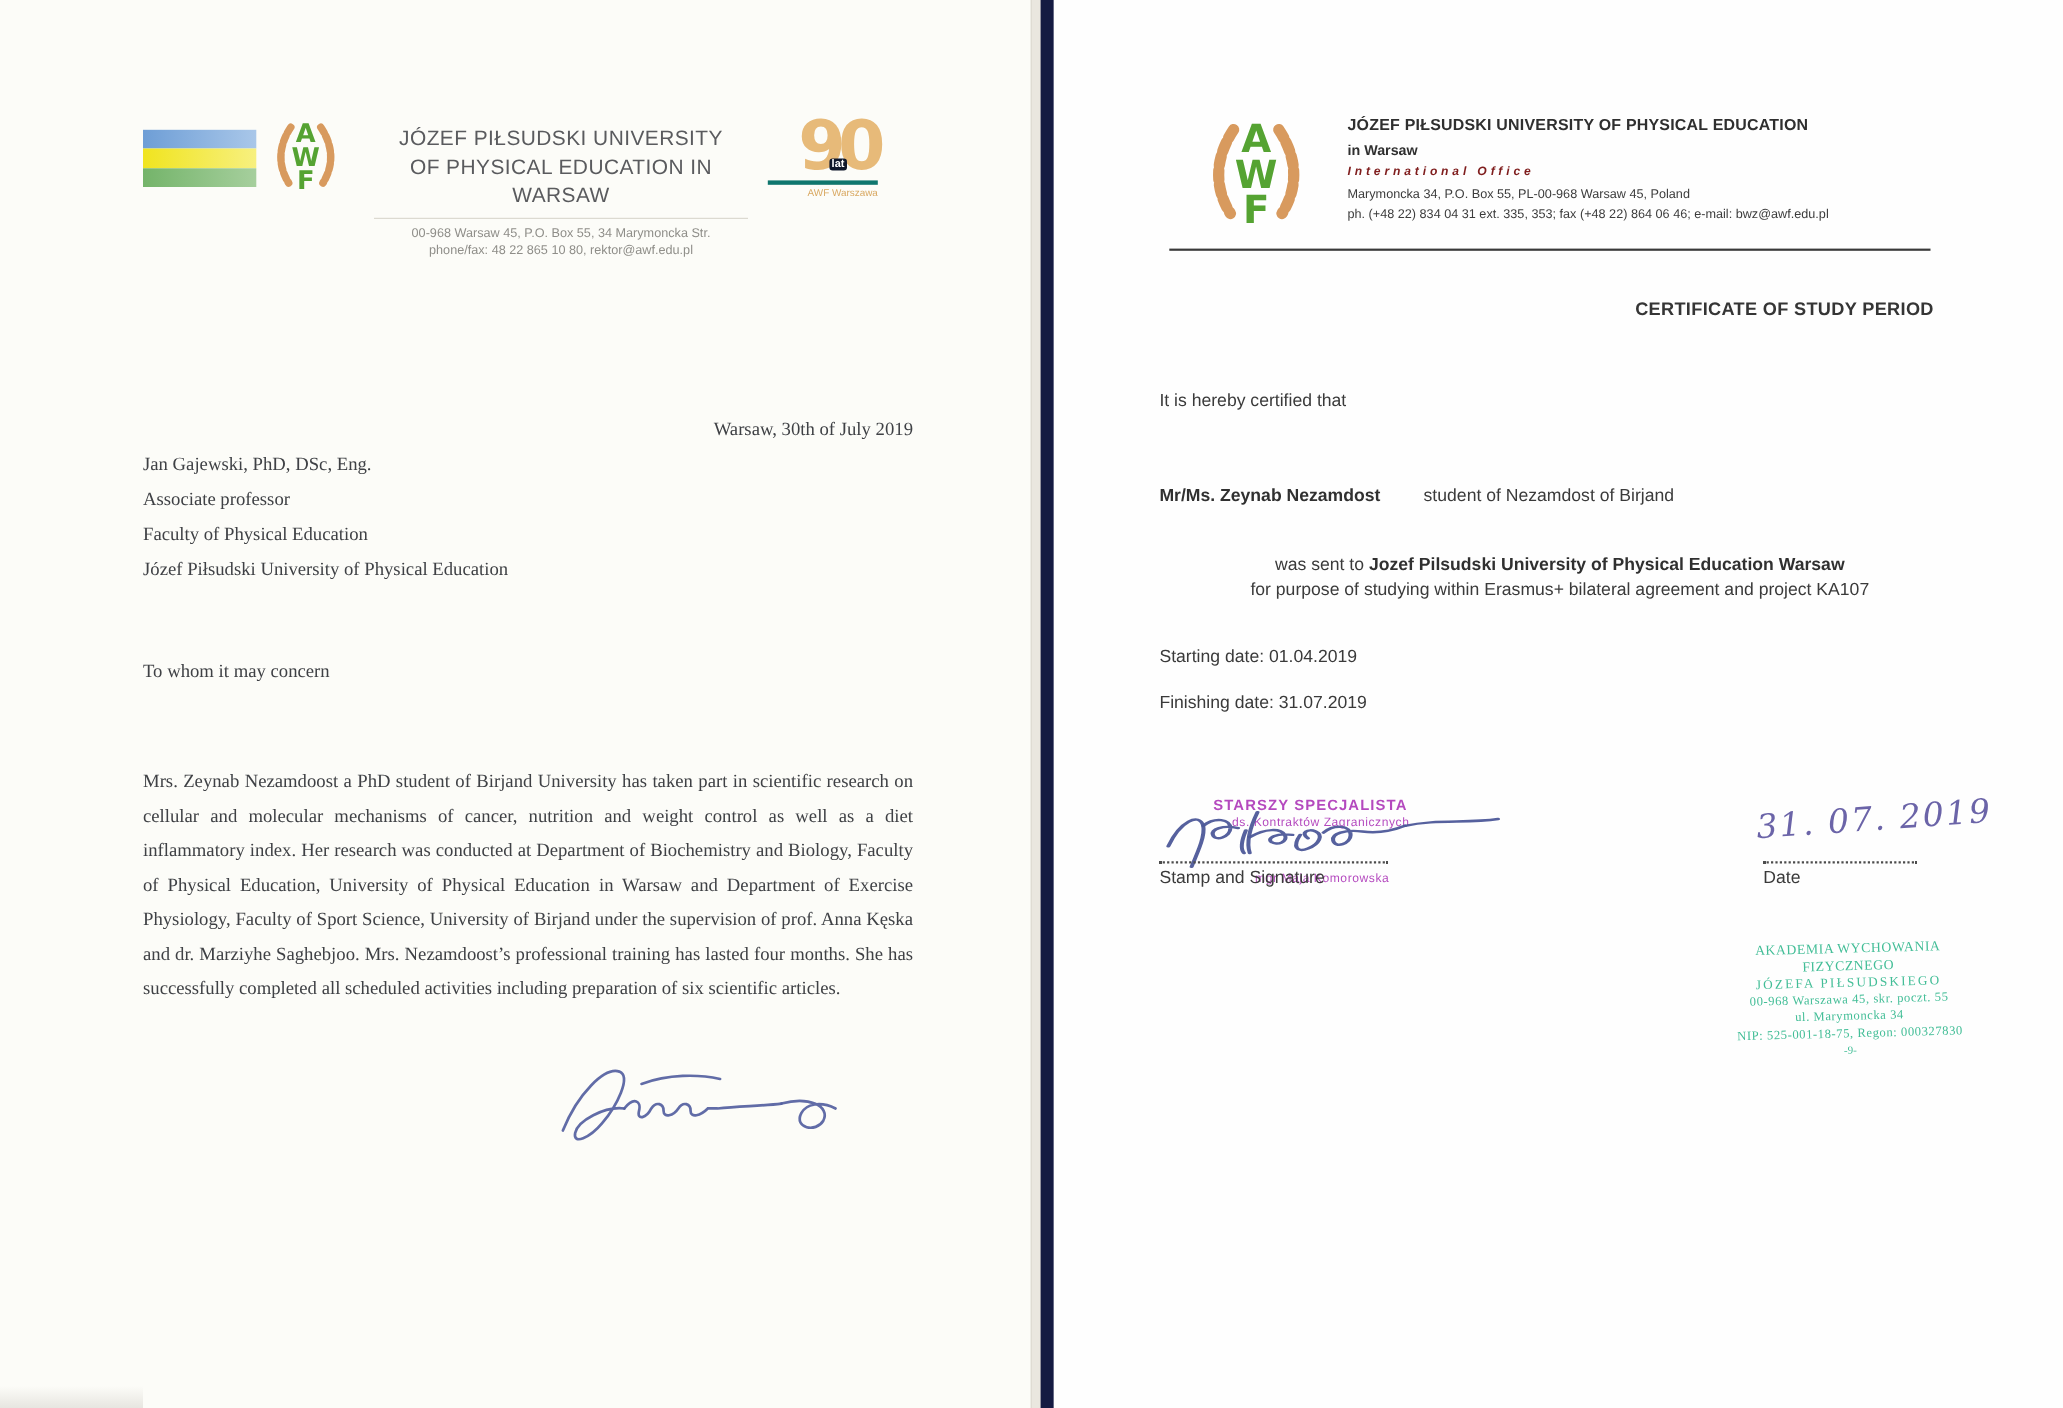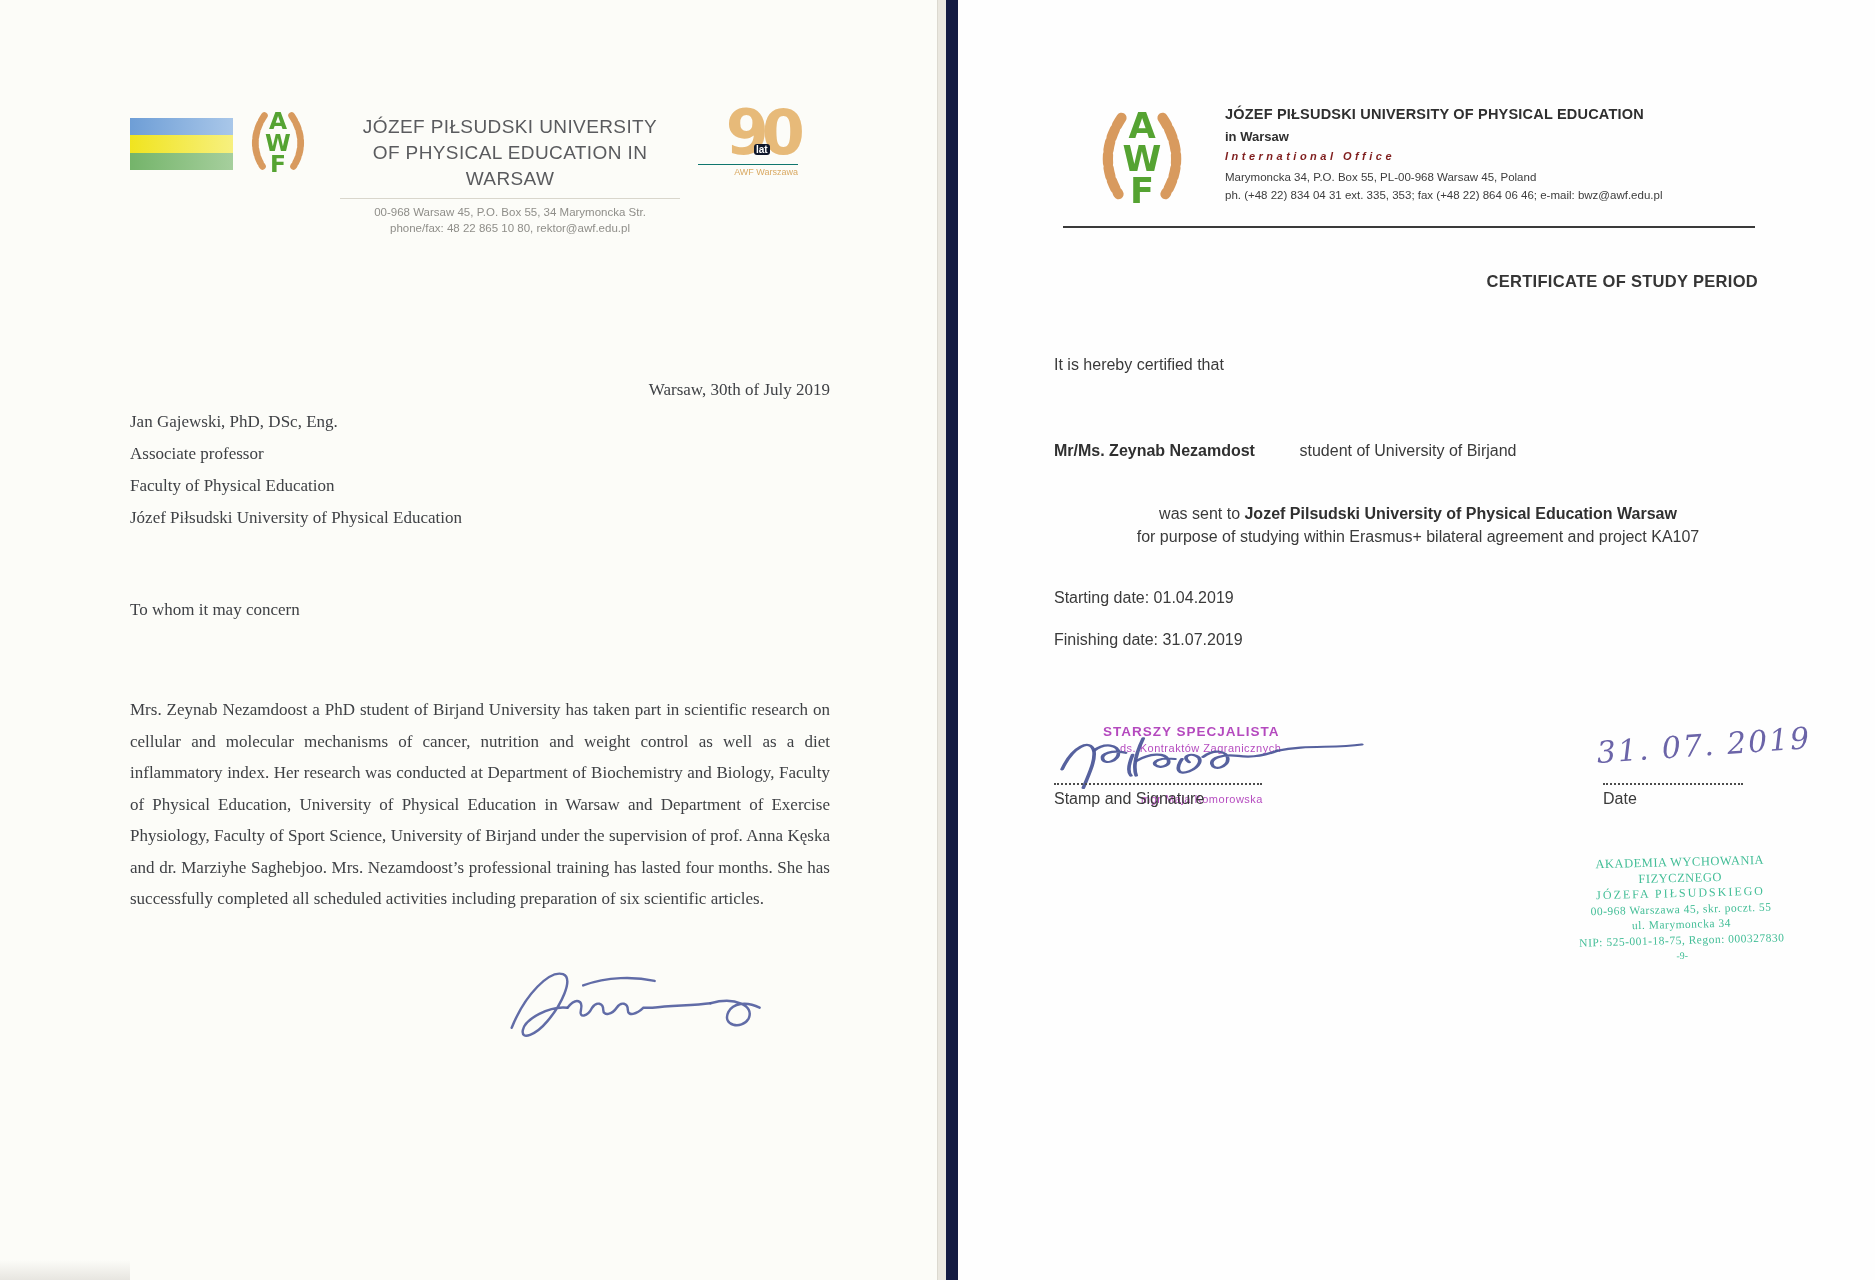--- a/index.html
+++ b/index.html
@@ -25,21 +25,21 @@
   .hdr-center{width:360px;text-align:center;color:#57585a;}
   .hdr-title{font-size:19px;line-height:26px;letter-spacing:.4px;font-weight:400;color:#5a5b5e;}
   .hdr-rule{border-top:1px solid #d9d6cc;margin:6px 10px 5px 10px;}
   .hdr-addr{font-size:11.5px;line-height:16px;color:#8f8e89;}
 
   .logo90{width:100px;text-align:right;color:#e7ba79;}
   .logo90 .num{font-family:"DejaVu Sans",sans-serif;font-weight:bold;font-size:62px;
                line-height:58px;letter-spacing:-7px;color:#e7ba79;}
   .logo90 .lat{position:absolute;left:56px;top:40px;font-size:10px;font-weight:bold;
                color:#fff;background:#0f172a;padding:0 2px;border-radius:3px;}
-  .logo90 .cap{font-size:9px;color:#d9a963;margin-top:2px;border-top:1px solid #0f766e;padding-top:2px;}
+  .logo90 .cap{font-size:9px;color:#d9a963;margin-top:2px;border-top:4px solid #0f766e;padding-top:2px;}
 
   .serif{font-family:"Liberation Serif","DejaVu Serif",serif;color:#3f4145;}
   .dateline{font-size:17px;text-align:right;width:310px;}
   .recipient{font-size:17px;line-height:32px;}
   .salutation{font-size:17px;}
   .letter-body{width:700px;font-size:17px;line-height:31.5px;text-align:justify;}
 
   .sig-svg path{fill:none;stroke:#545fa0;stroke-width:2.2;stroke-linecap:round;opacity:.92;}
 
   
@@ -156,21 +156,21 @@
     </div>
 
     <div class="abs r-rule" style="left:105px;top:226px;"></div>
 
     <div class="abs cert-title" style="left:100px;top:272px;">CERTIFICATE OF STUDY PERIOD</div>
 
     <div class="abs r-text" style="left:96px;top:356px;">It is hereby certified that</div>
 
     <div class="abs r-text r-bold" style="left:96px;top:399px;">Mr/Ms. Zeynab Nezamdost</div>
 
-    <div class="abs r-text r-center" style="left:100px;top:442px;">student of University of Birjand</div>
+    <div class="abs r-text r-center" style="left:100px;top:442px;">student of Nezamdost of Birjand</div>
 
     <div class="abs r-text r-center" style="left:90px;top:505px;width:740px;">
       <span>was sent to </span><span class="r-bold">Jozef Pilsudski University of Physical Education Warsaw</span>
     </div>
     <div class="abs r-text r-center" style="left:90px;top:528px;width:740px;">for purpose of studying within Erasmus+ bilateral agreement and project KA107</div>
 
     <div class="abs r-text" style="left:96px;top:589px;">Starting date: 01.04.2019</div>
     <div class="abs r-text" style="left:96px;top:631px;">Finishing date: 31.07.2019</div>
 
     <div class="abs teal teal-1" style="left:145px;top:724px;">STARSZY SPECJALISTA</div>

